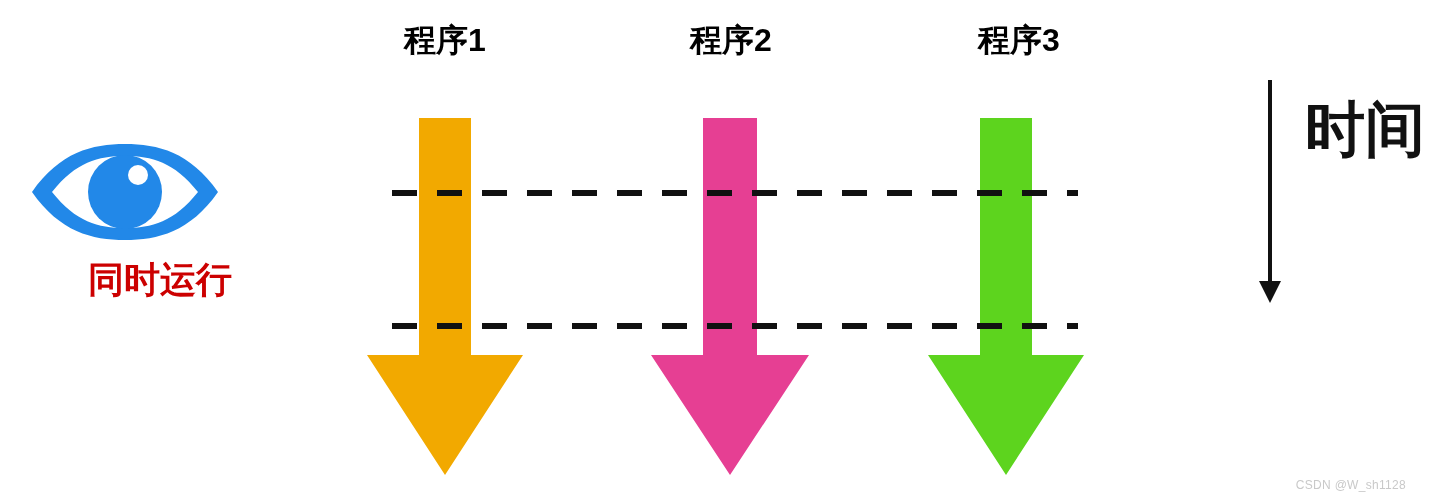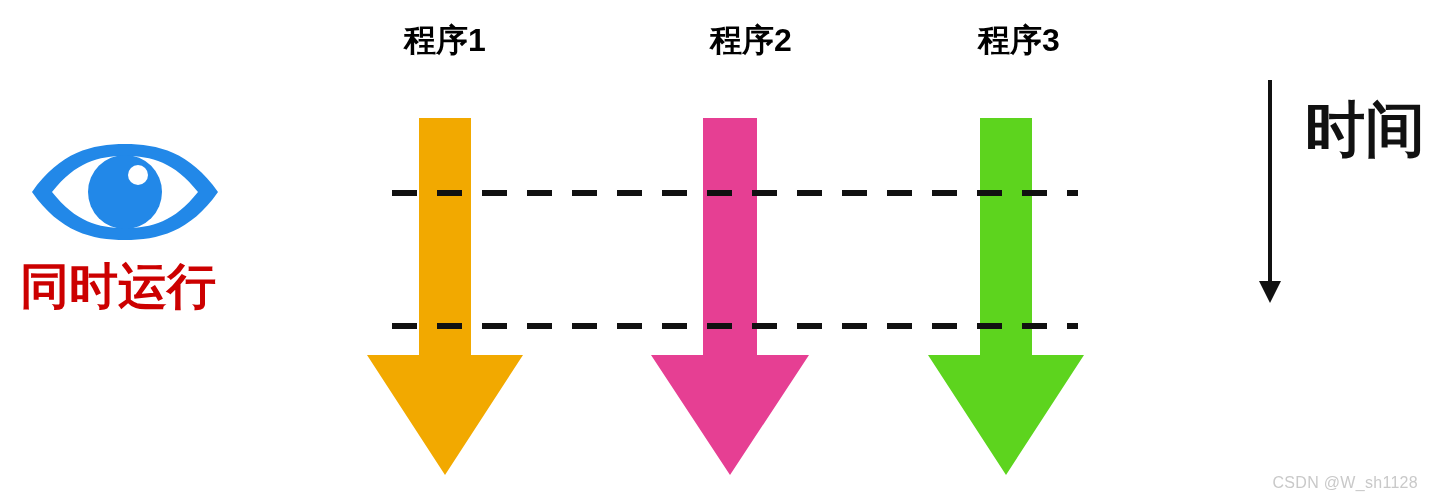--- a/index.html
+++ b/index.html
@@ -41,22 +41,22 @@
   #eye-icon {
     position: absolute;
     left: 10px;
     top: 2px;
   }
   #observer-caption {
     position: absolute;
     left: 0;
     top: 122px;
     width: 280px;
-    text-align: left;
-    font-size: 49px;
+    text-align: center;
+    font-size: 36px;
     font-weight: bold;
     color: #CC0000;
     white-space: nowrap;
     line-height: 1;
   }
 
   
   #time-label {
     position: absolute;
     left: 1305px;
@@ -64,23 +64,23 @@
     font-size: 60px;
     font-weight: bold;
     color: #111111;
     white-space: nowrap;
     line-height: 1;
   }
 
   
   #watermark {
     position: absolute;
-    right: 16px;
+    right: 28px;
     bottom: 8px;
-    font-size: 16px;
+    font-size: 12px;
     color: #c9c9c9;
     white-space: nowrap;
     letter-spacing: 0.3px;
   }
 
   svg { display: block; }
   #arrows-layer, #dash-layer, #time-layer {
     position: absolute;
     left: 0; top: 0;
     width: 1434px;
@@ -88,21 +88,21 @@
     pointer-events: none;
   }
   #arrows-layer * , #dash-layer *, #time-layer * { pointer-events: auto; }
 </style>
 </head>
 <body>
 
 <div id="canvas">
 
   <div class="prog-label" id="prog-label-0" style="left: 445px; top: 24px;">程序1</div>
-  <div class="prog-label" id="prog-label-1" style="left: 731px; top: 24px; margin-left: 20px;">程序2</div>
+  <div class="prog-label" id="prog-label-1" style="left: 731px; top: 24px;">程序2</div>
   <div class="prog-label" id="prog-label-2" style="left: 1006px; top: 24px; margin-left: 13px;">程序3</div>
 
   <svg id="arrows-layer" viewBox="0 0 1434 500" width="1434" height="500">
     <polygon id="arrow-shape-0" points="419,118 471,118 471,355 523,355 445,475 367,355 419,355" fill="#F2A900"></polygon>
     <polygon id="arrow-shape-1" points="703,118 757,118 757,355 809,355 730,475 651,355 703,355" fill="#E63F93"></polygon>
     <polygon id="arrow-shape-2" points="980,118 1032,118 1032,355 1084,355 1006,475 928,355 980,355" fill="#5DD41E"></polygon>
   </svg>
 
   <svg id="dash-layer" viewBox="0 0 1434 500" width="1434" height="500">
     <line id="dash-line-0" x1="392" x2="1078" y1="193" y2="193" stroke="#111111" stroke-width="6" stroke-dasharray="25 20"></line>

